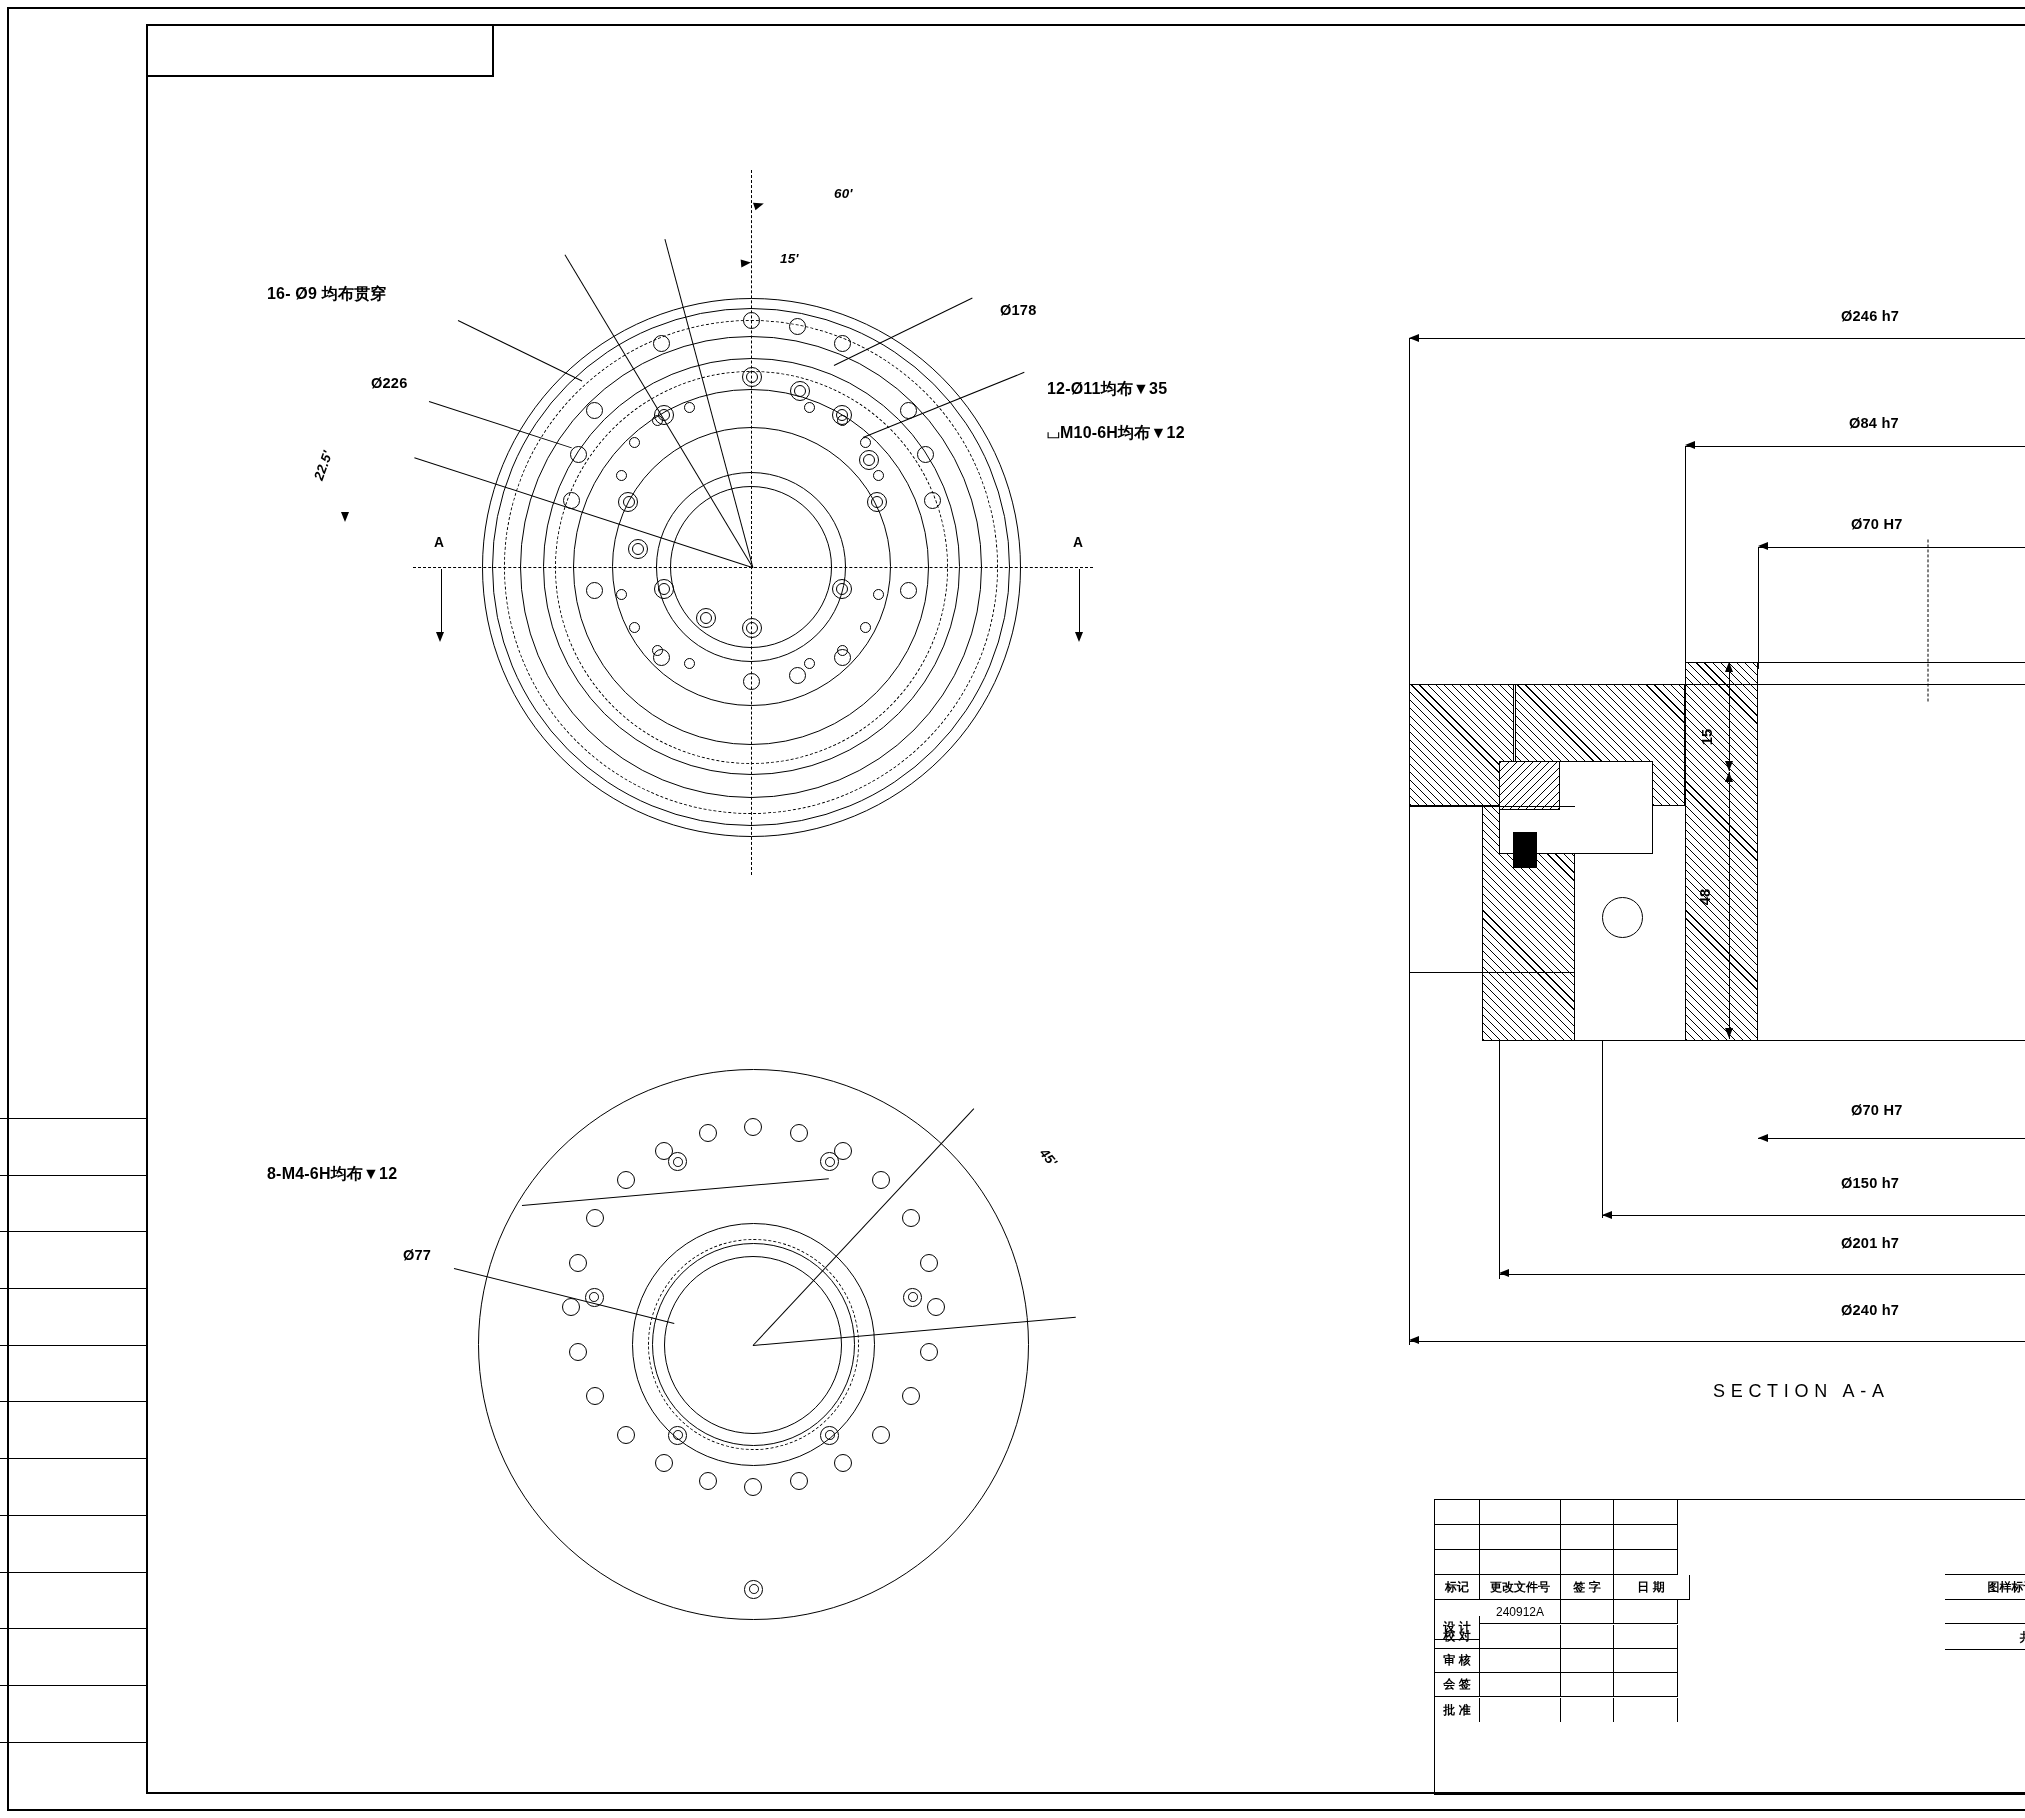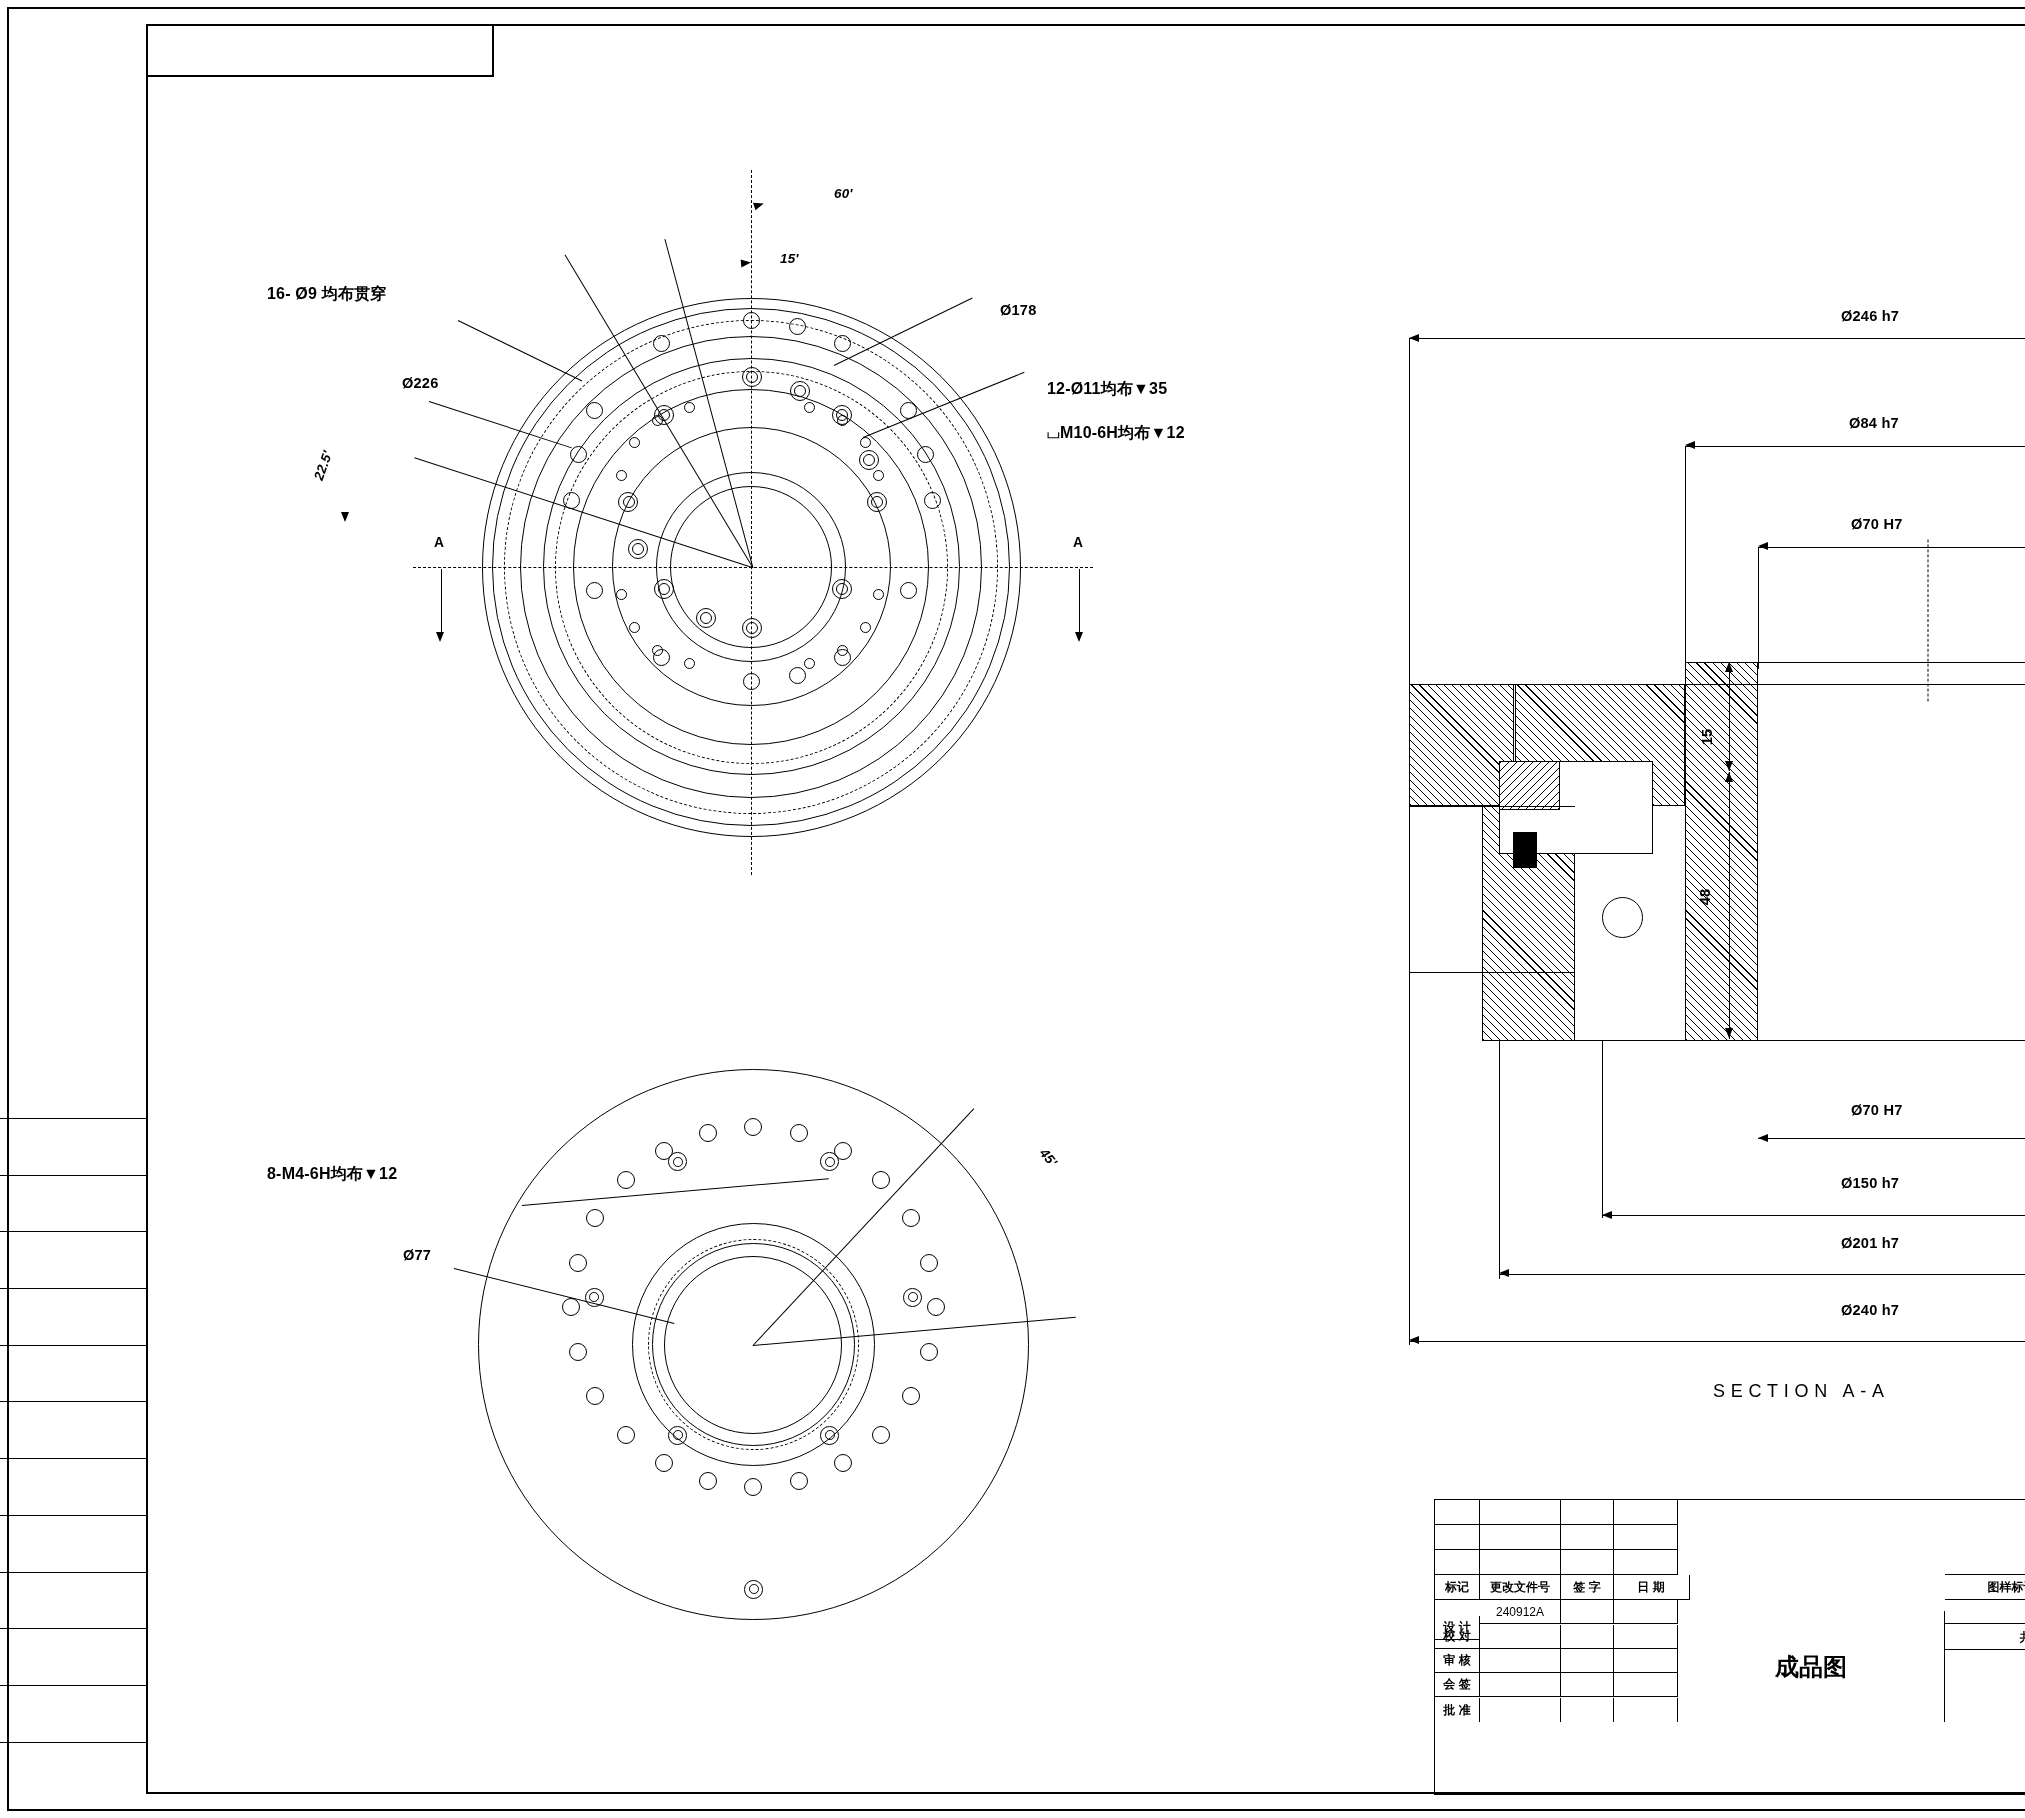--- a/index.html
+++ b/index.html
@@ -160,21 +160,21 @@
     <div class="ln" style="left:834px;top:365px;width:154px;transform:rotate(-26deg);"></div>
 
     <div class="ln" style="left:753px;top:567px;width:365px;transform:rotate(-121deg);"></div>
     <div class="ln" style="left:753px;top:567px;width:340px;transform:rotate(-105deg);"></div>
     <div class="ln" style="left:753px;top:567px;width:356px;transform:rotate(198deg);"></div>
     <div class="arrowR" style="left:754px;top:201px;transform:rotate(-18deg);"></div>
     <div class="arrowR" style="left:741px;top:259px;transform:rotate(-5deg);"></div>
     <div class="arrowD" style="left:341px;top:512px;"></div>
 
     <div class="lbl bold" style="left:267px;top:284px;">16- Ø9 均布贯穿</div>
-    <div class="lbl dim" style="left:402px;top:375px;">Ø226</div>
+    <div class="lbl dim" style="left:371px;top:375px;">Ø226</div>
     <div class="lbl dim" style="left:1000px;top:302px;">Ø178</div>
     <div class="lbl bold" style="left:1047px;top:379px;text-align:right;">12-Ø11均布▼35</div>
     <div class="lbl bold" style="left:1047px;top:423px;">⌴M10-6H均布▼12</div>
     <div class="lbl it" style="left:834px;top:186px;">60'</div>
     <div class="lbl it" style="left:780px;top:251px;">15'</div>
     <div class="lbl it" style="left:308px;top:458px;transform:rotate(-70deg);">22.5'</div>
   </div>
 
   <div>
     <div class="circ" style="left:478px;top:1069px;width:551px;height:551px;"></div>
@@ -362,23 +362,20 @@
     <div class="cell" style="left:0;top:173px;width:45px;height:24px;">会 签</div>
     <div class="cell" style="left:45px;top:173px;width:81px;height:24px;"></div>
     <div class="cell" style="left:126px;top:173px;width:53px;height:24px;"></div>
     <div class="cell" style="left:178px;top:173px;width:65px;height:24px;"></div>
 
     <div class="cell" style="left:0;top:198px;width:45px;height:24px;border-bottom:0;">批 准</div>
     <div class="cell" style="left:45px;top:198px;width:81px;height:24px;border-bottom:0;"></div>
     <div class="cell" style="left:126px;top:198px;width:53px;height:24px;border-bottom:0;"></div>
     <div class="cell" style="left:178px;top:198px;width:65px;height:24px;border-bottom:0;"></div>
 
-    <div class="cell" style="left:243px;top:111px;width:267px;height:111px;border-right:1.6px solid #000;border-bottom:0;">
-      <span class="tb-title">成品图</span>
-    </div>
 
     <div class="cell" style="left:510px;top:0;width:356px;height:75px;border-right:0;"></div>
     <div class="cell" style="left:510px;top:75px;width:134px;height:25px;">图样标记</div>
 
     <div class="cell" style="left:510px;top:100px;width:134px;height:24px;"></div>
 
     <div class="cell" style="left:510px;top:125px;width:178px;height:25px;">共 页</div>
 
     <div class="cell" style="left:510px;top:150px;width:356px;height:72px;border-right:0;border-bottom:0;"></div>
 

